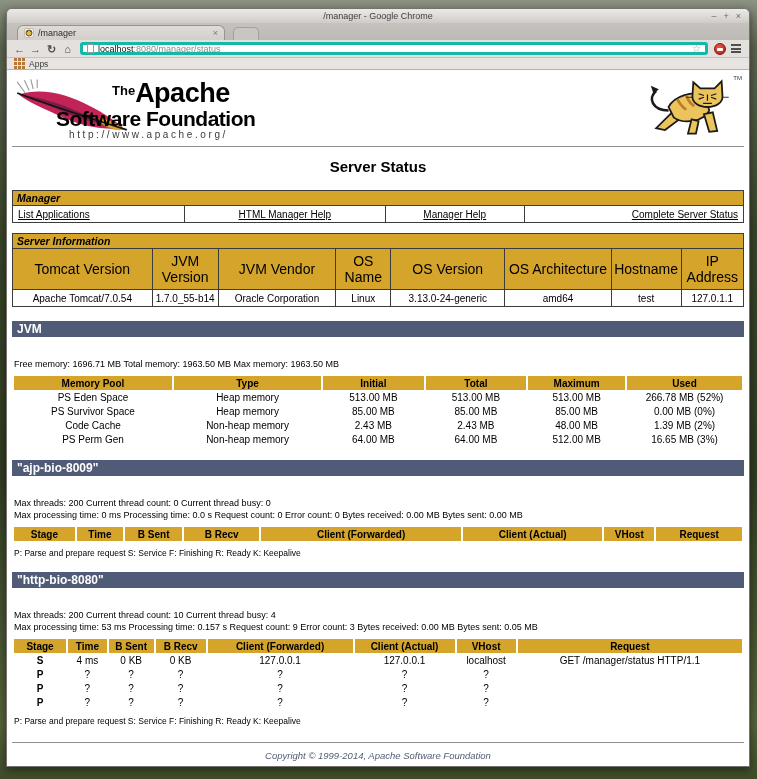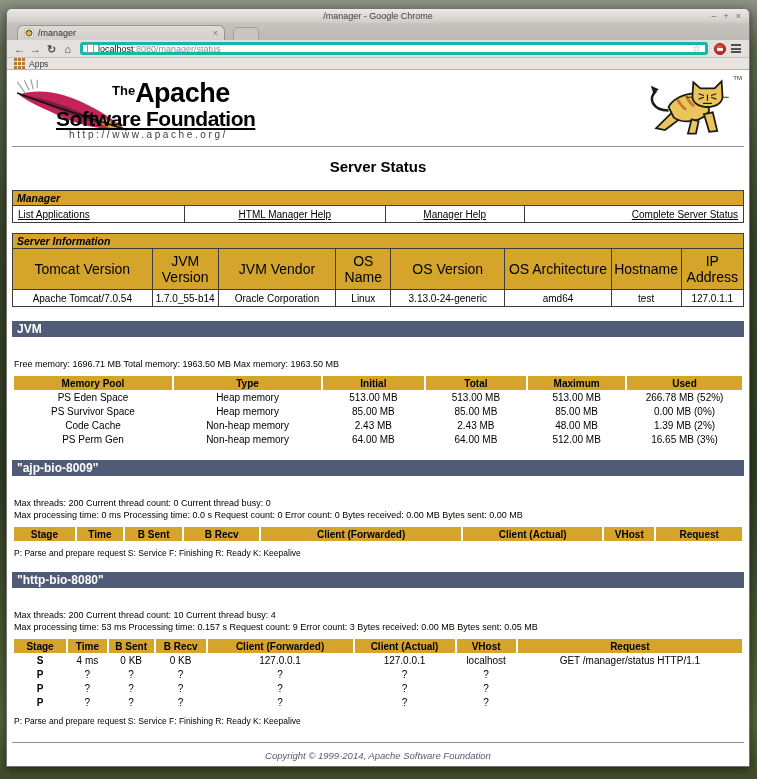--- a/index.html
+++ b/index.html
@@ -51,21 +51,21 @@
   
   .pageview{ flex:1; background:#fff; overflow:hidden; padding:3px 5px 0 5px; color:#000; }
 
   .masthead{ display:flex; justify-content:space-between; align-items:flex-start; padding:2px 2px 0 2px; height:70px;}
   .asf{ position:relative; width:280px; height:68px; }
   .feather{ position:absolute; left:0; top:2px; }
   .asf-text{ position:absolute; left:42px; top:4px; white-space:nowrap; }
   .l1{ padding-left:56px; line-height:24px; }
   .logo-the{ font-size:13px; font-weight:bold; vertical-align:7px; }
   .logo-apache{ font-size:27px; font-weight:bold; letter-spacing:-.5px;}
-  .l2{ font-size:21px; font-weight:bold; line-height:20px; letter-spacing:-.5px;text-decoration:underline;}
+  .l2{ font-size:21px; font-weight:bold; line-height:20px; letter-spacing:-.5px;}
   .l3{ font-size:10px; letter-spacing:2.6px; color:#3c3c3c; padding-left:13px; line-height:12px;}
   .tomcat{ position:relative; width:100px; height:66px; }
   .tm{ position:absolute; right:0; top:0; font-size:6px; color:#333; }
 
   hr.rule{ border:none; border-top:1px solid #919191; margin:3px 0 0 0; }
   h1.page-title{ text-align:center; font-size:15px; margin:11px 0 15px 0; font-weight:bold; }
 
   table.grid{ width:100%; border-collapse:collapse; }
   table.grid td, table.grid th{ border:1px solid #3c3c3c; }
   .gold{ background:#D5A42B; }

